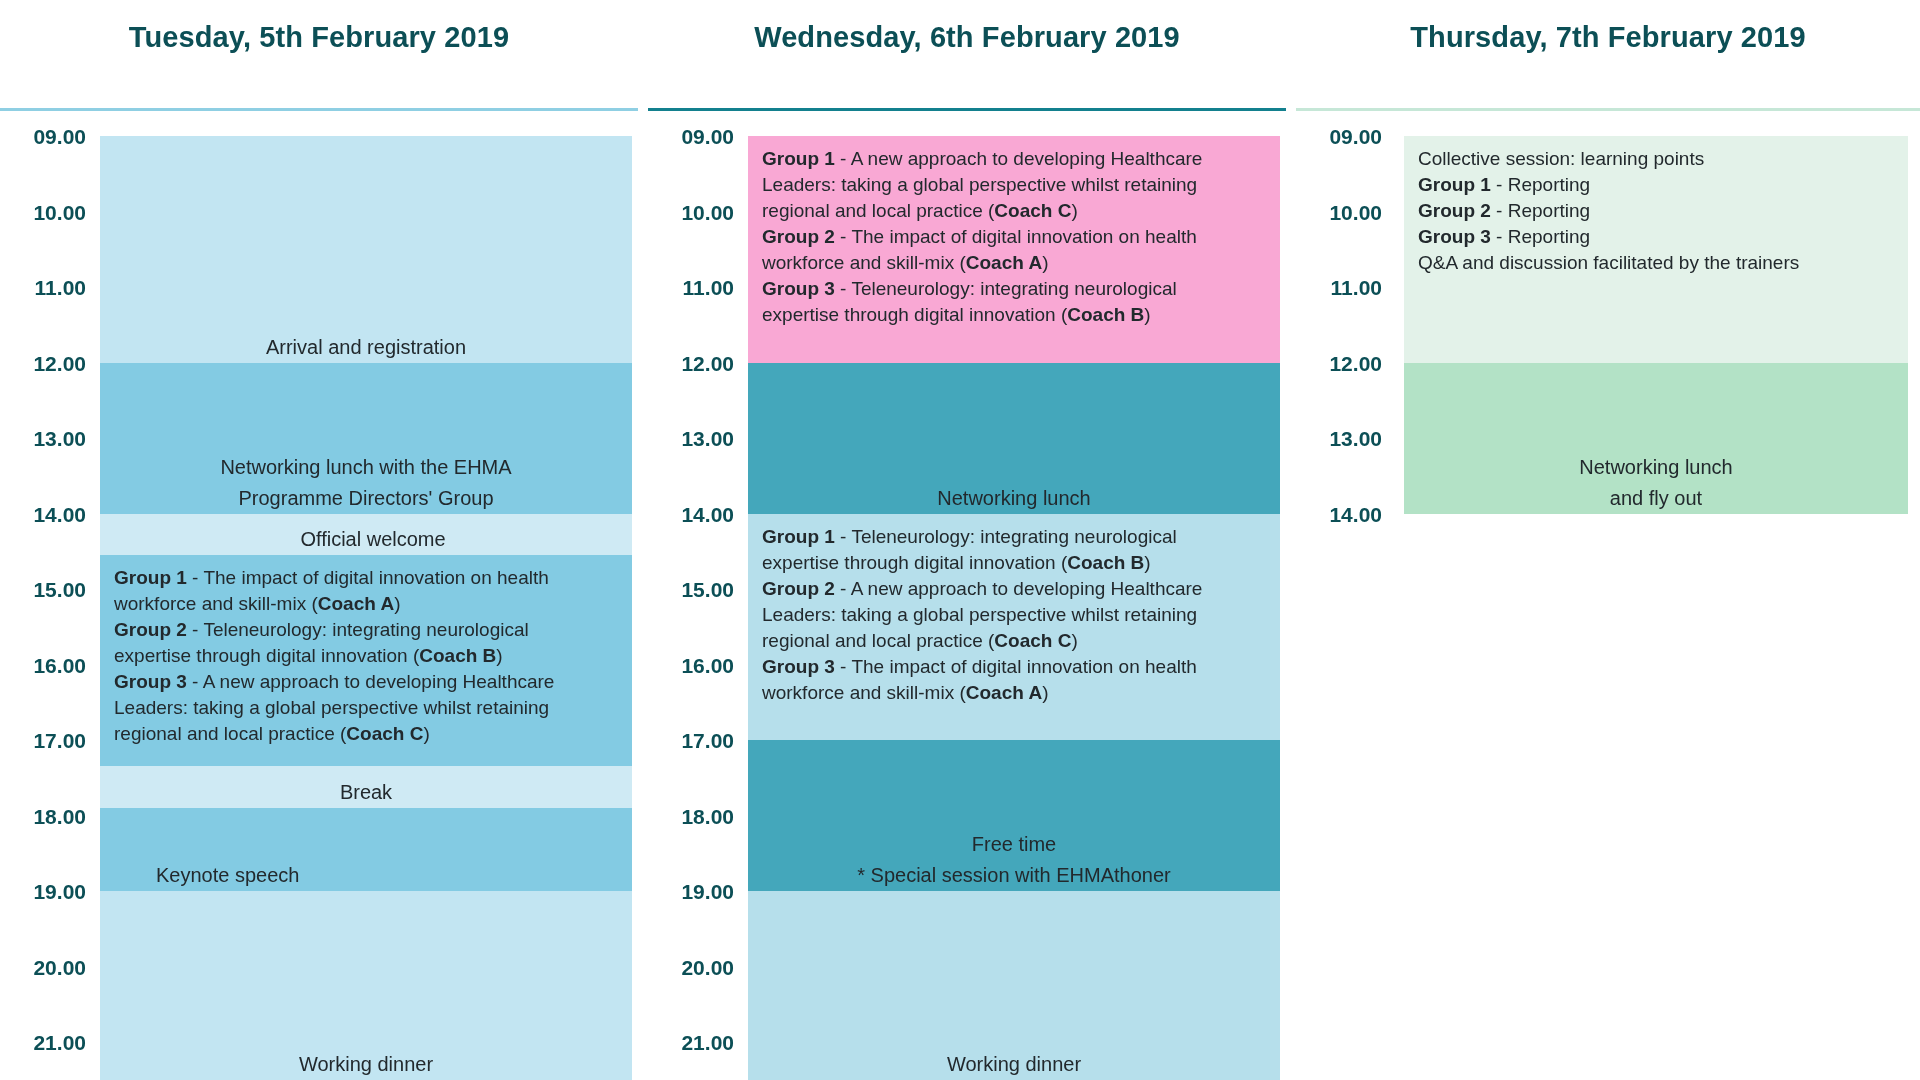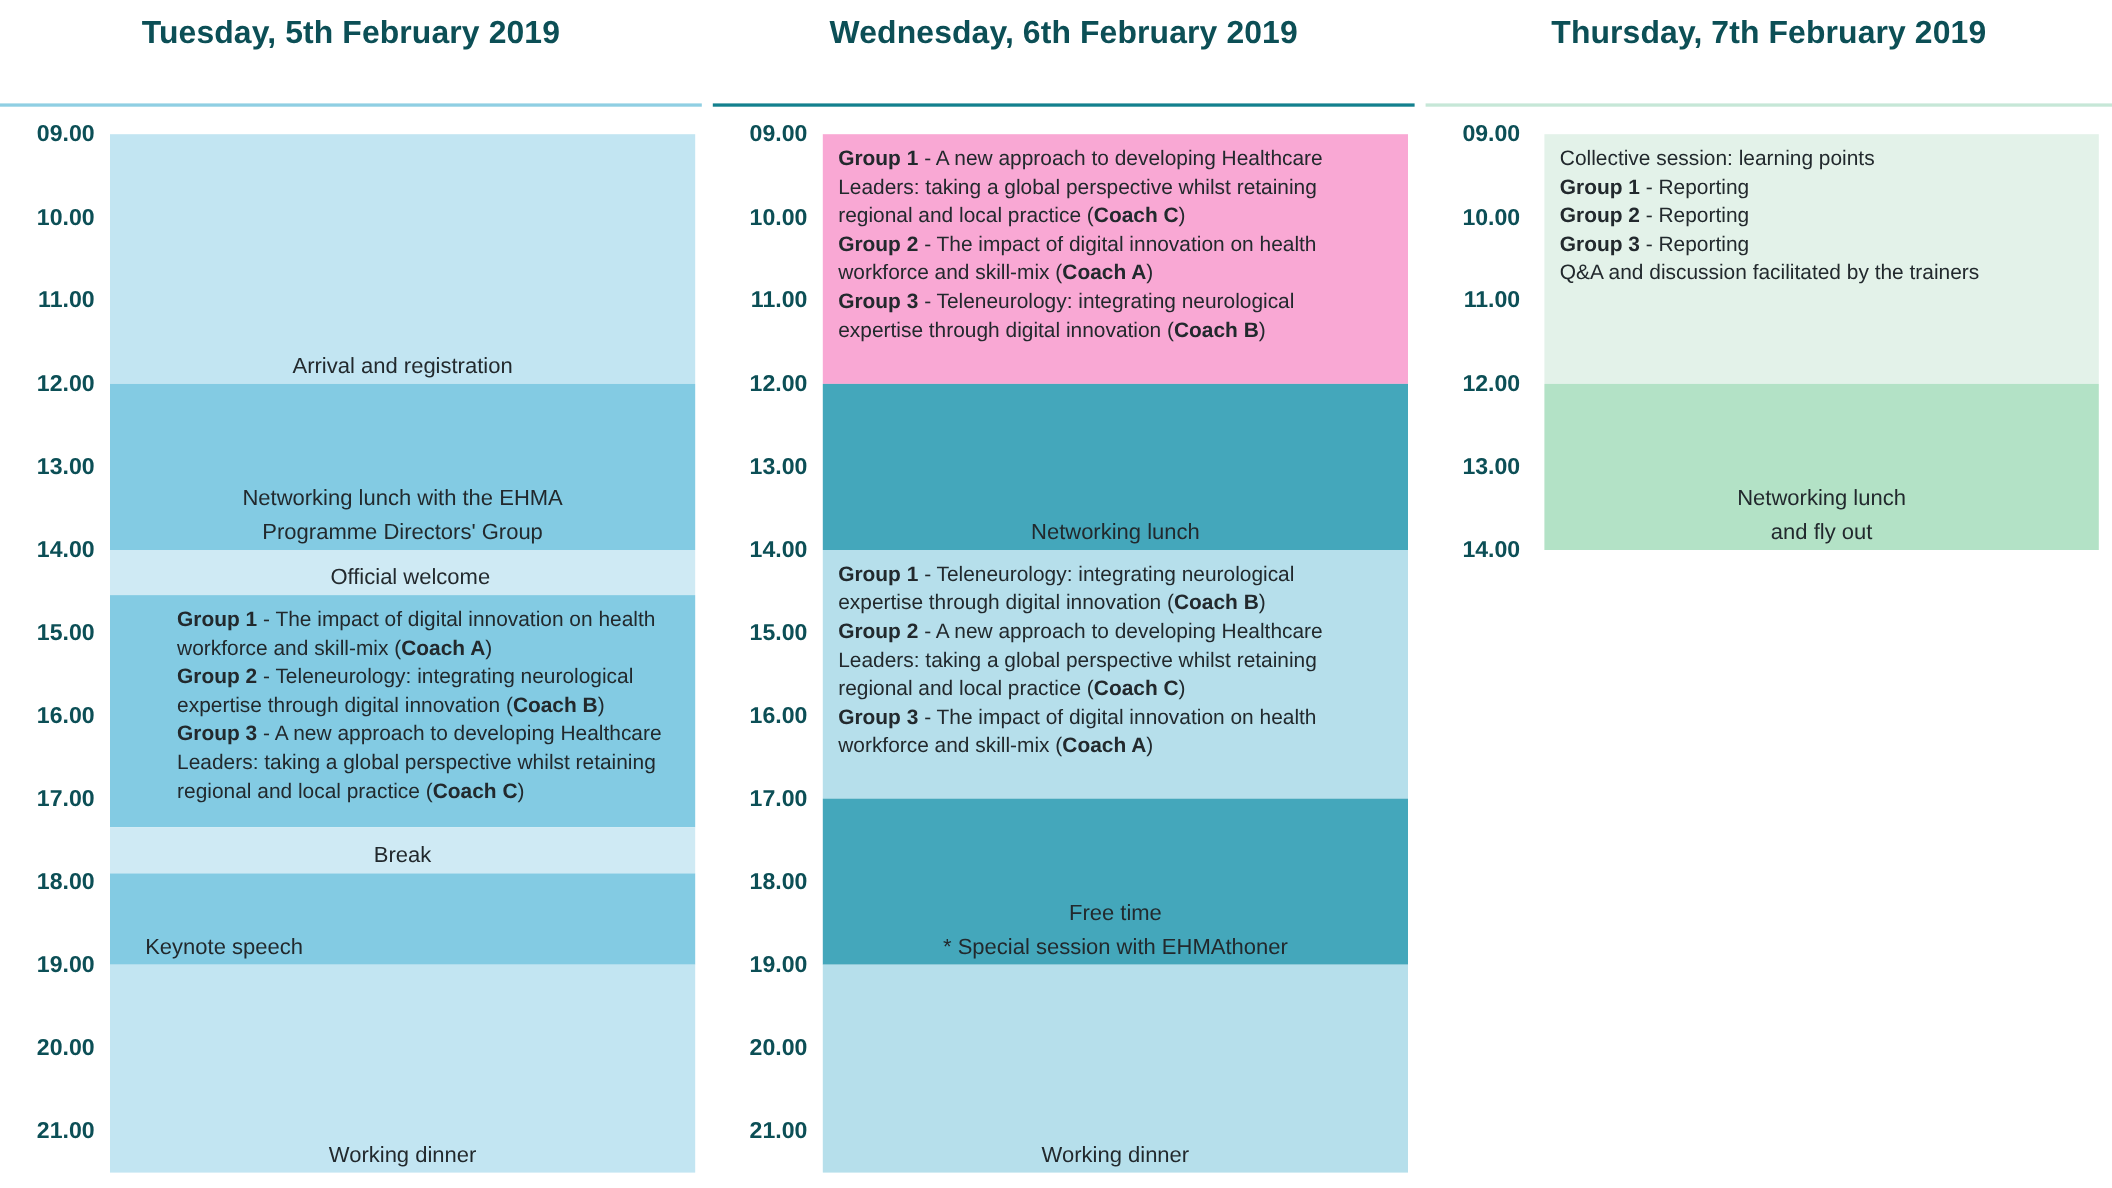--- a/index.html
+++ b/index.html
@@ -28,21 +28,21 @@
     top: 0;
     height: 1080px;
     box-sizing: border-box;
   }
   .day-col.tuesday   { left: 0px;    width: 638px; }
   .day-col.wednesday { left: 648px;  width: 638px; }
   .day-col.thursday  { left: 1296px; width: 624px; }
 
   
   .day-header {
-    height: 94px;
+    height: 108px;
     box-sizing: border-box;
     display: flex;
     align-items: center;
     justify-content: center;
     padding-bottom: 33px;
   }
   .day-title {
     font-size: 29px;
     font-weight: bold;
     color: #0c4f56;
@@ -108,20 +108,21 @@
   }
   .block.center .block-inner {
     align-items: center;
     text-align: center;
   }
   .block.left .block-inner {
     align-items: flex-start;
     text-align: left;
     padding-left: 32px;
     padding-right: 10px;
+    margin-left: 24px;
   }
   .block.topleft .block-inner {
     align-items: flex-start;
     justify-content: flex-start;
     text-align: left;
     padding-left: 14px;
     padding-right: 10px;
     padding-top: 10px;
   }
   .block-line {
@@ -169,21 +170,21 @@
             <div class="block-inner">
               <div class="block-line"><span>Networking lunch with the EHMA</span></div>
               <div class="block-line"><span>Programme Directors' Group</span></div>
             </div>
           </div>
           <div class="block center" style="background: rgb(207, 234, 244); top: 402.5px; height: 41.525px; padding-left: 14px;">
             <div class="block-inner">
               <div class="block-line"><span>Official welcome</span></div>
             </div>
           </div>
-          <div class="block topleft" style="background: rgb(131, 203, 227); top: 444.025px; height: 211.4px; padding-left: 47px;">
+          <div class="block topleft" style="background: rgb(131, 203, 227); top: 444.025px; height: 211.4px;">
             <div class="block-inner">
               <div class="block-line"><b>Group 1</b><span> - The impact of digital innovation on health</span></div>
               <div class="block-line"><span>workforce and skill-mix (</span><b>Coach A</b><span>)</span></div>
               <div class="block-line"><b>Group 2</b><span> - Teleneurology: integrating neurological</span></div>
               <div class="block-line"><span>expertise through digital innovation (</span><b>Coach B</b><span>)</span></div>
               <div class="block-line"><b>Group 3</b><span> - A new approach to developing Healthcare</span></div>
               <div class="block-line"><span>Leaders: taking a global perspective whilst retaining</span></div>
               <div class="block-line"><span>regional and local practice (</span><b>Coach C</b><span>)</span></div>
             </div>
           </div>

